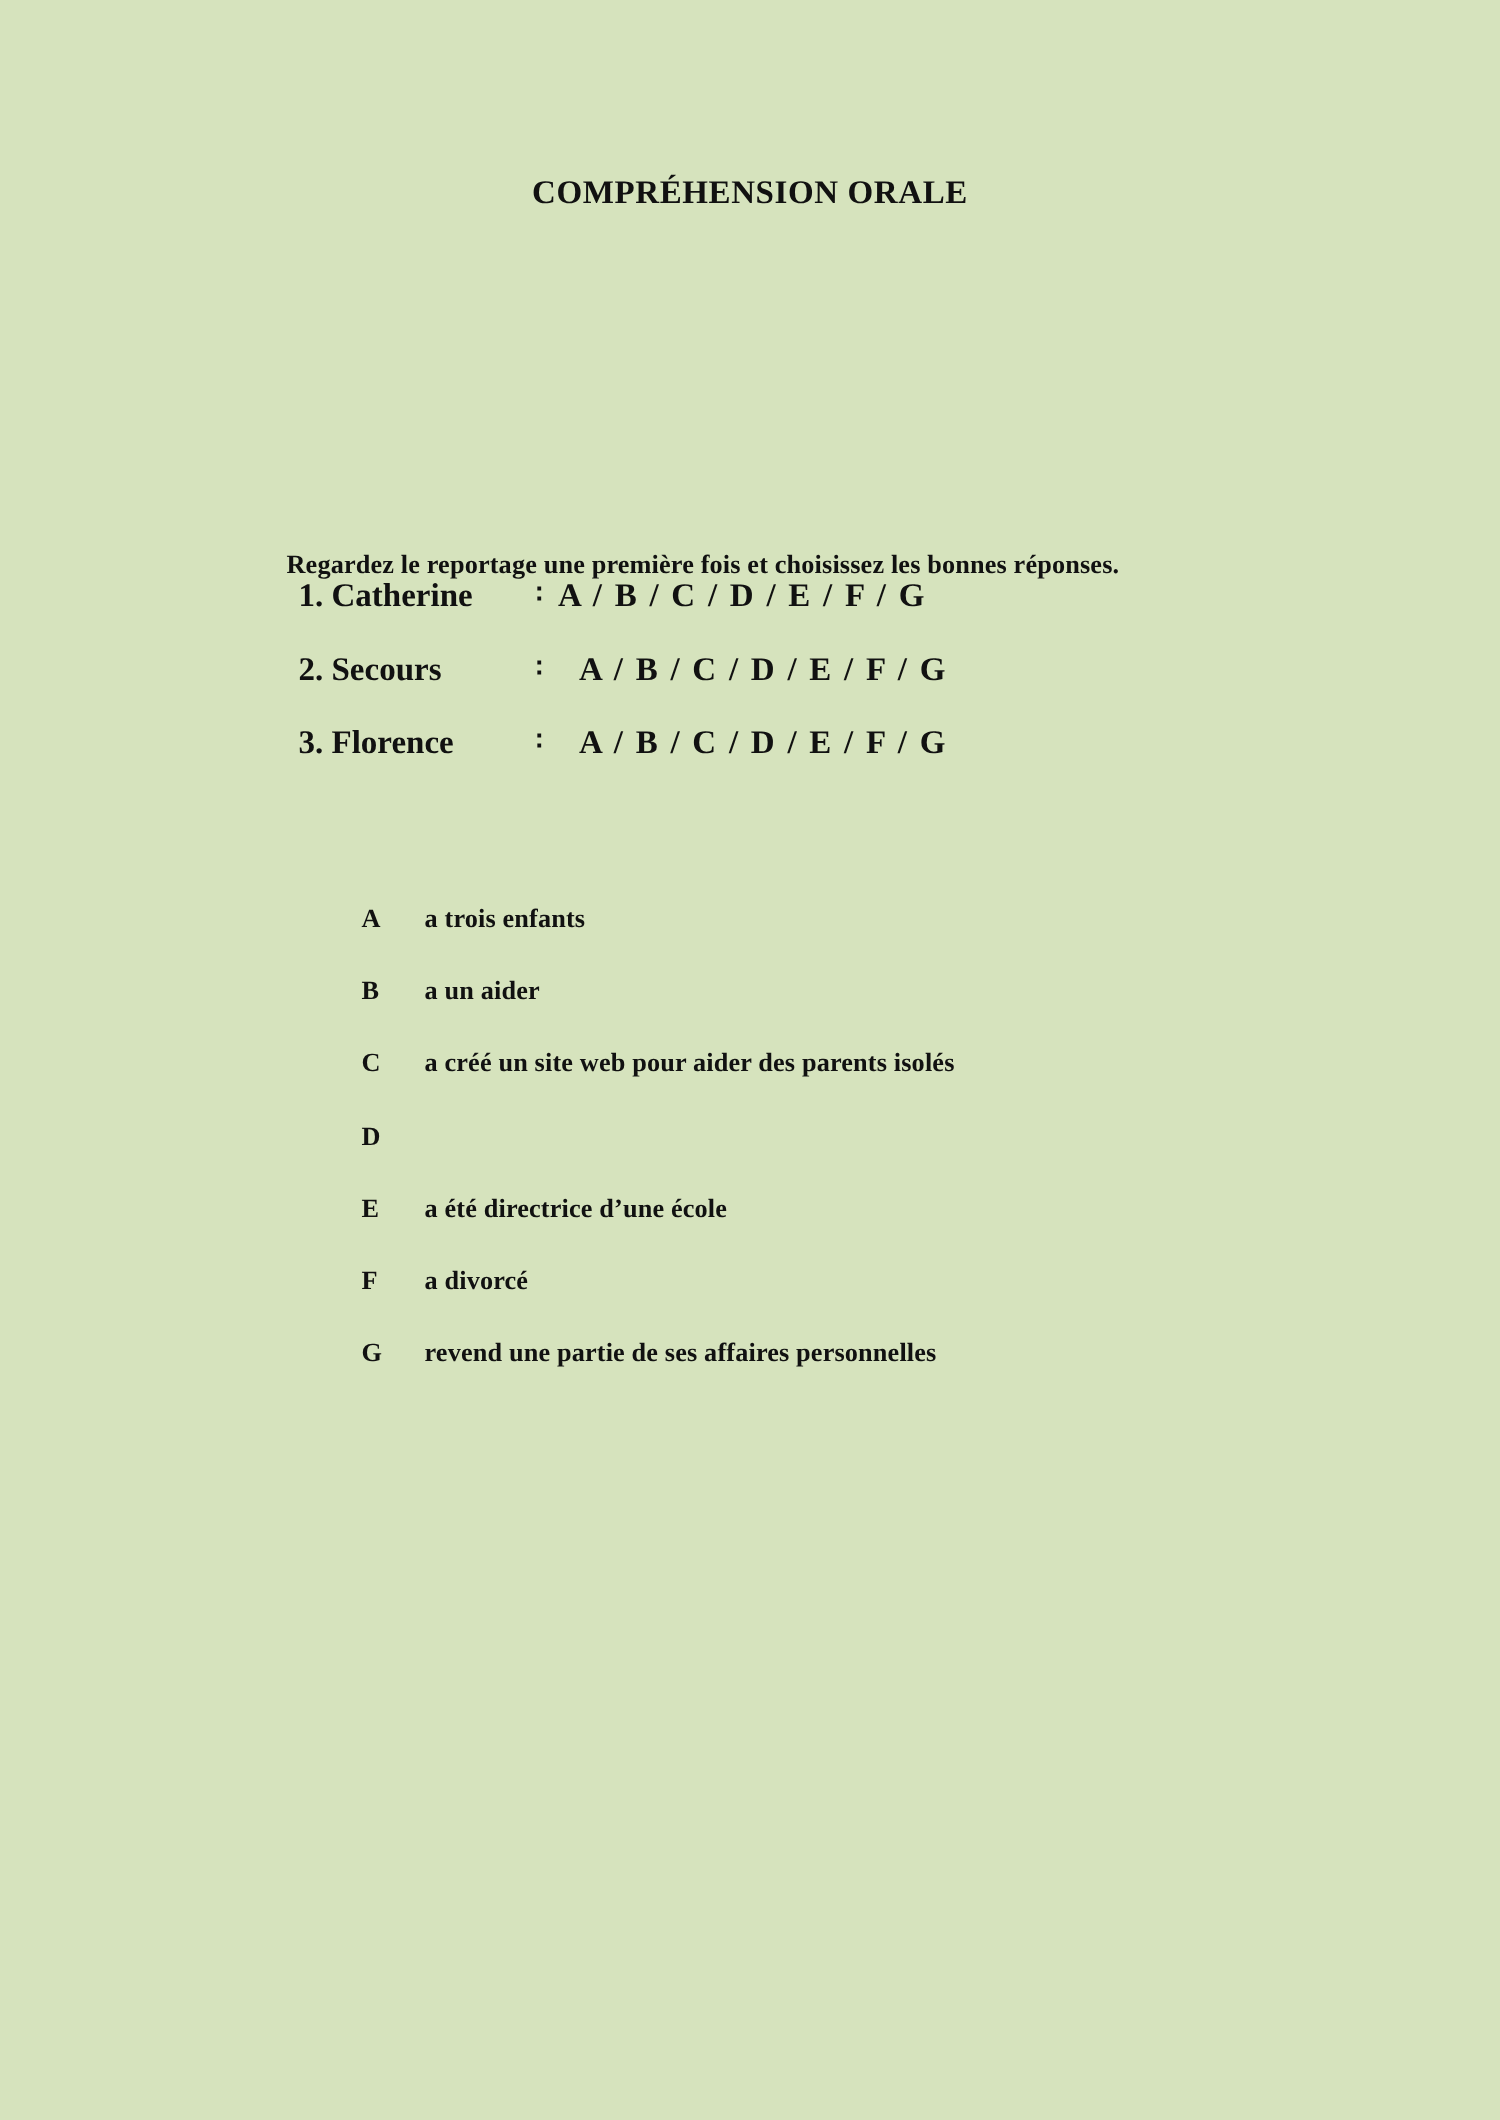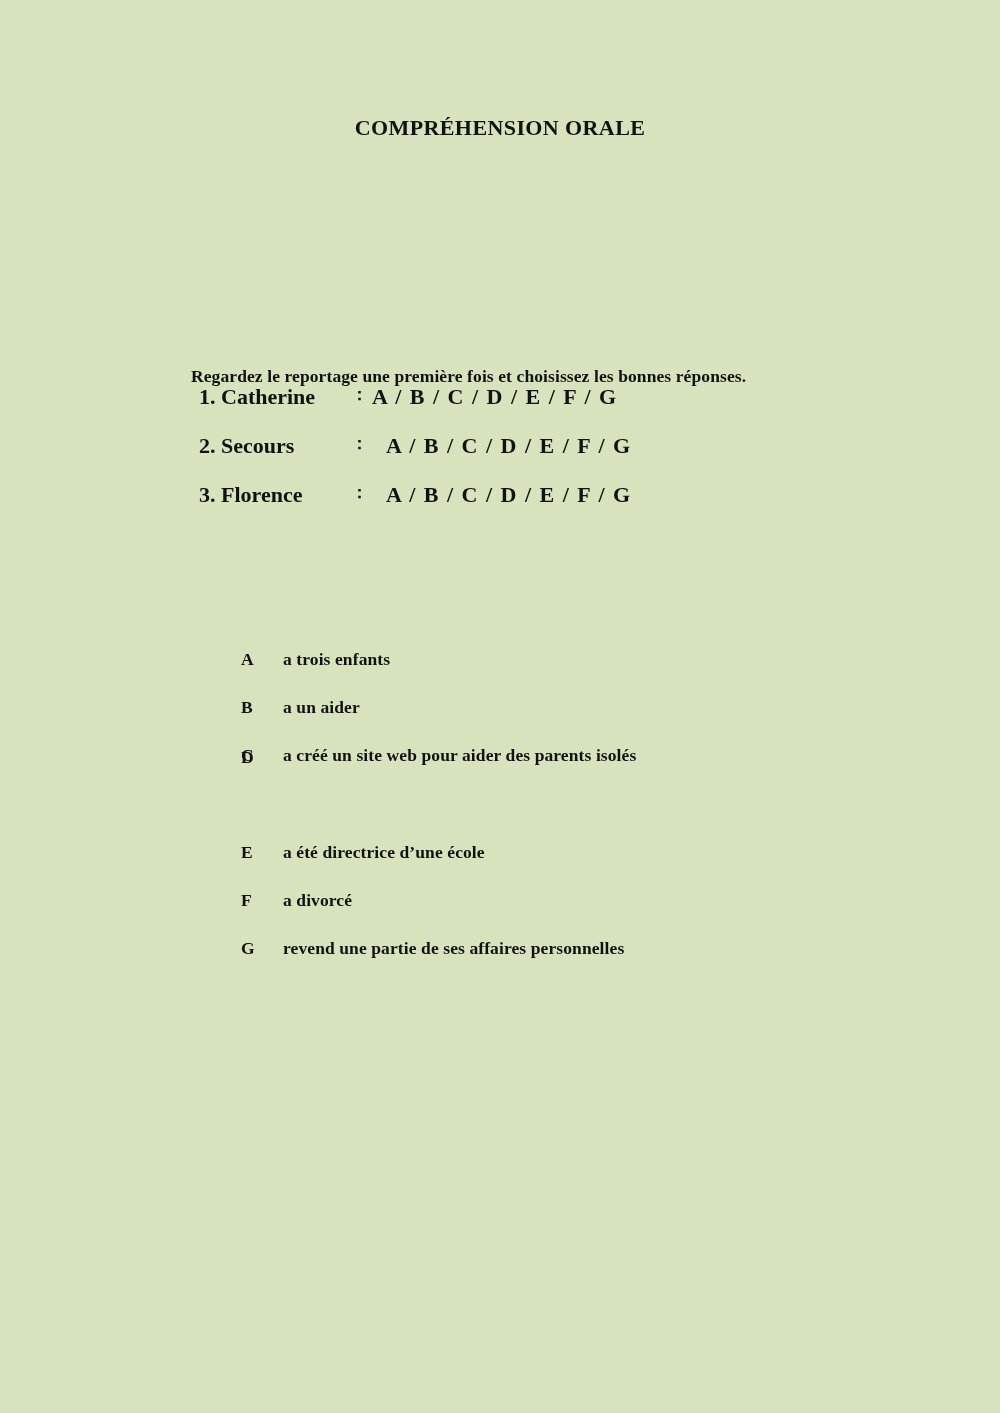--- a/index.html
+++ b/index.html
@@ -100,21 +100,20 @@
   .opt-key {
     font-weight: bold;
     font-size: 17.5px;
     width: 42px;
     display: inline-block;
   }
   .opt-text {
     font-weight: bold;
     font-size: 17.5px;
     letter-spacing: 0.1px;
-    margin-top: 47px;
   }
 </style>
 </head>
 <body style="background: rgb(214, 227, 189); color: rgb(17, 17, 17);">
 
 <div class="page">
 
   <div class="title-block">
     <div class="title-line">COMPRÉHENSION ORALE</div>
   </div>

